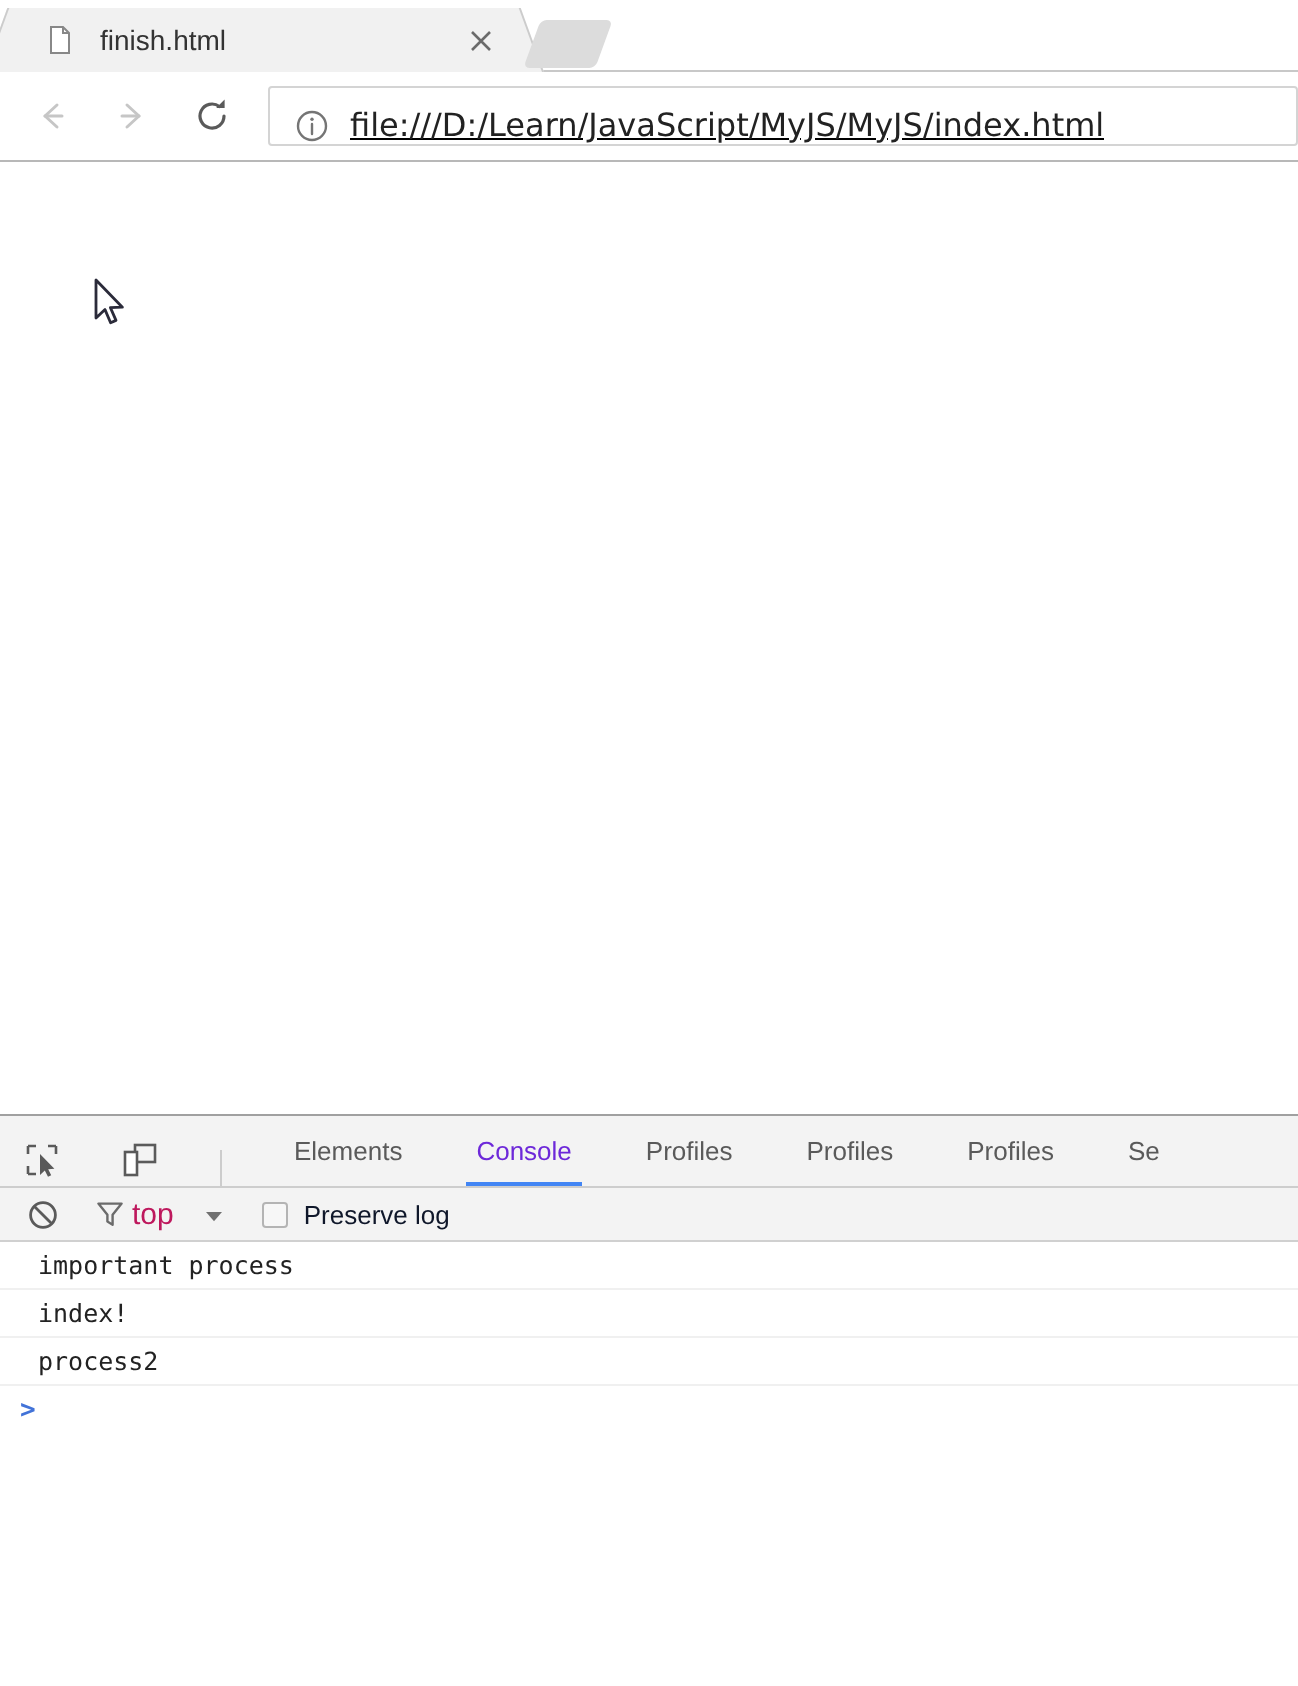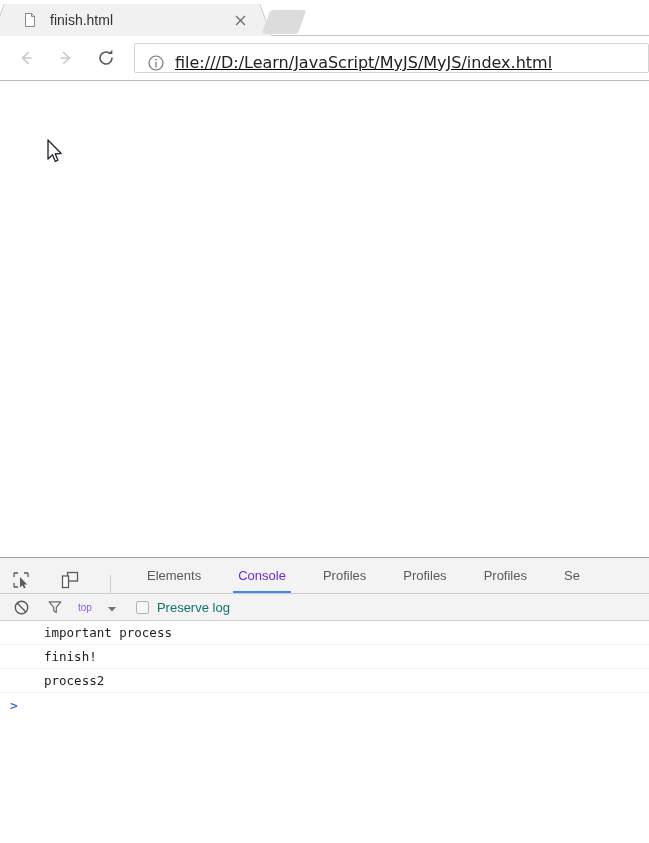--- a/index.html
+++ b/index.html
@@ -234,60 +234,59 @@
     width: 22px;
     height: 22px;
     display: flex;
     align-items: center;
     justify-content: center;
     flex: 0 0 22px;
   }
   .ct-icon.clear { margin-left: 10px; }
   .ct-icon.filter { margin-left: 12px; }
   .ct-context {
-    font-size: 10px;
-    color: #8b5cf6;
-    margin-left: 12px;
+    font-size: 15px;
+    color: #be185d;
     white-space: nowrap;
   }
   .ct-caret {
     margin-left: 14px;
     width: 12px;
     height: 12px;
     flex: 0 0 12px;
   }
   .ct-checkbox {
     width: 13px;
     height: 13px;
     margin-left: 18px;
     border: 1px solid #b4b4b4;
     border-radius: 2px;
     background: #f7f7f7;
     box-sizing: border-box;
     flex: 0 0 13px;
   }
   .ct-label {
     font-size: 13px;
-    color: #0f766e;
+    color: #0f172a;
     margin-left: 8px;
     white-space: nowrap;
   }
 
   .console-body {
     background: #ffffff;
     height: 220px;
     overflow: hidden;
   }
   .console-row {
     height: 24px;
     border-bottom: 1px solid #f0f0f0;
     display: flex;
     align-items: center;
     box-sizing: border-box;
-    padding-left: 44px;
+    padding-left: 19px;
   }
   .console-msg {
     font-family: "DejaVu Sans Mono", monospace;
     font-size: 12.5px;
     color: #222222;
     white-space: pre;
   }
   .console-prompt-row {
     height: 24px;
     display: flex;
@@ -414,21 +413,21 @@
     </span>
     <span class="ct-checkbox"></span>
     <span class="ct-label">Preserve log</span>
   </div>
 
   <div class="console-body">
     <div class="console-row">
       <span class="console-msg">important process</span>
     </div>
     <div class="console-row">
-      <span class="console-msg">finish!</span>
+      <span class="console-msg">index!</span>
     </div>
     <div class="console-row">
       <span class="console-msg">process2</span>
     </div>
     <div class="console-prompt-row">
       <span class="prompt-chevron">&gt;</span>
       <span class="prompt-input"></span>
     </div>
   </div>
 

